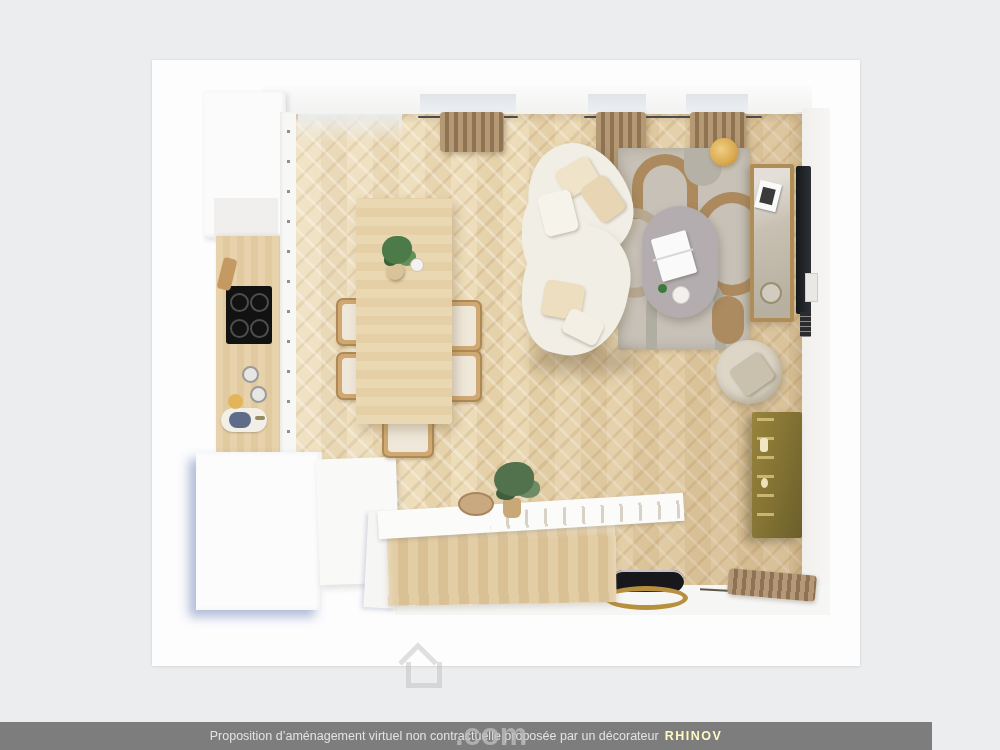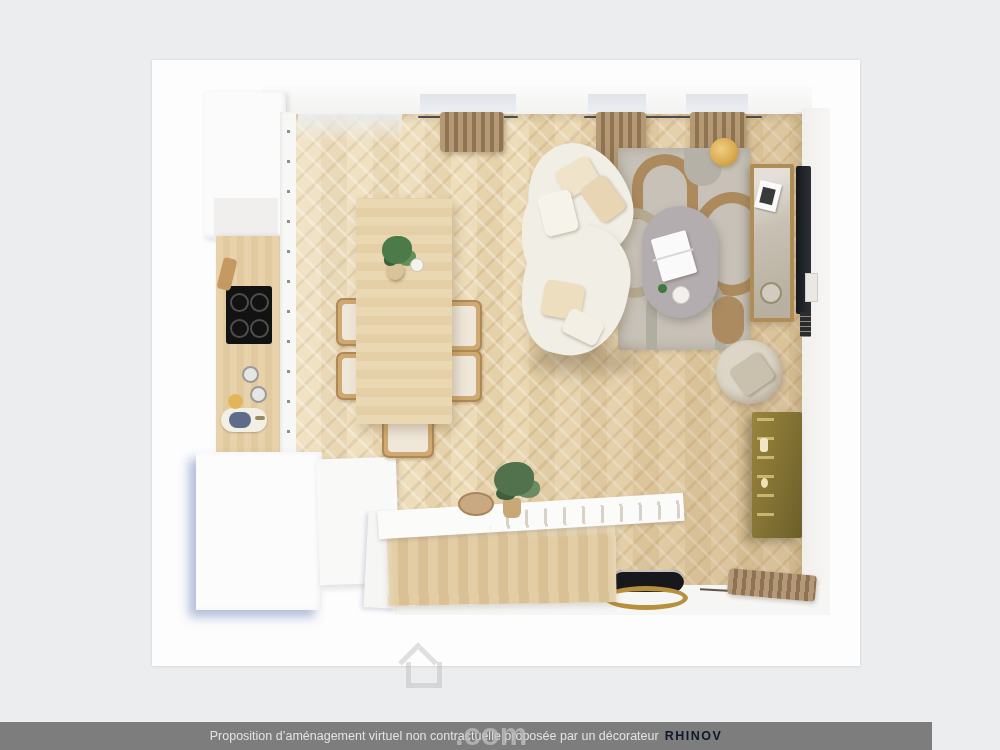--- a/index.html
+++ b/index.html
@@ -182,21 +182,21 @@
   .wm-name{left:393px;top:697px;font-size:35px;}
   .wm-tld{left:455px;top:717px;font-size:31px;}
   .wm-house{left:406px;top:662px;width:36px;height:26px;border:5px solid rgba(187,187,187,.45);border-top:0;box-sizing:border-box;z-index:30;}
   .wm-roof{left:404px;top:648px;width:28px;height:28px;border-top:5px solid rgba(187,187,187,.45);border-left:5px solid rgba(187,187,187,.45);
     transform:rotate(45deg);box-sizing:border-box;z-index:30;}
 
   
   .caption-bar{left:0;bottom:0;width:932px;height:28px;background:#7d7d7d;z-index:25;
     display:flex;align-items:center;justify-content:center;gap:6px;}
   .caption-text{color:#e3e3e3;font-size:12.5px;}
-  .caption-brand{color:#0f172a;font-size:12.5px;font-weight:600;letter-spacing:1.5px;}
+  .caption-brand{color:#fef9c3;font-size:12.5px;font-weight:600;letter-spacing:1.5px;}
 </style>
 </head>
 <body>
 
 <div id="stage">
 
   <div class="abs render-canvas"></div>
 
   <div class="abs floor"></div>
   <div class="abs floor-tint"></div>

